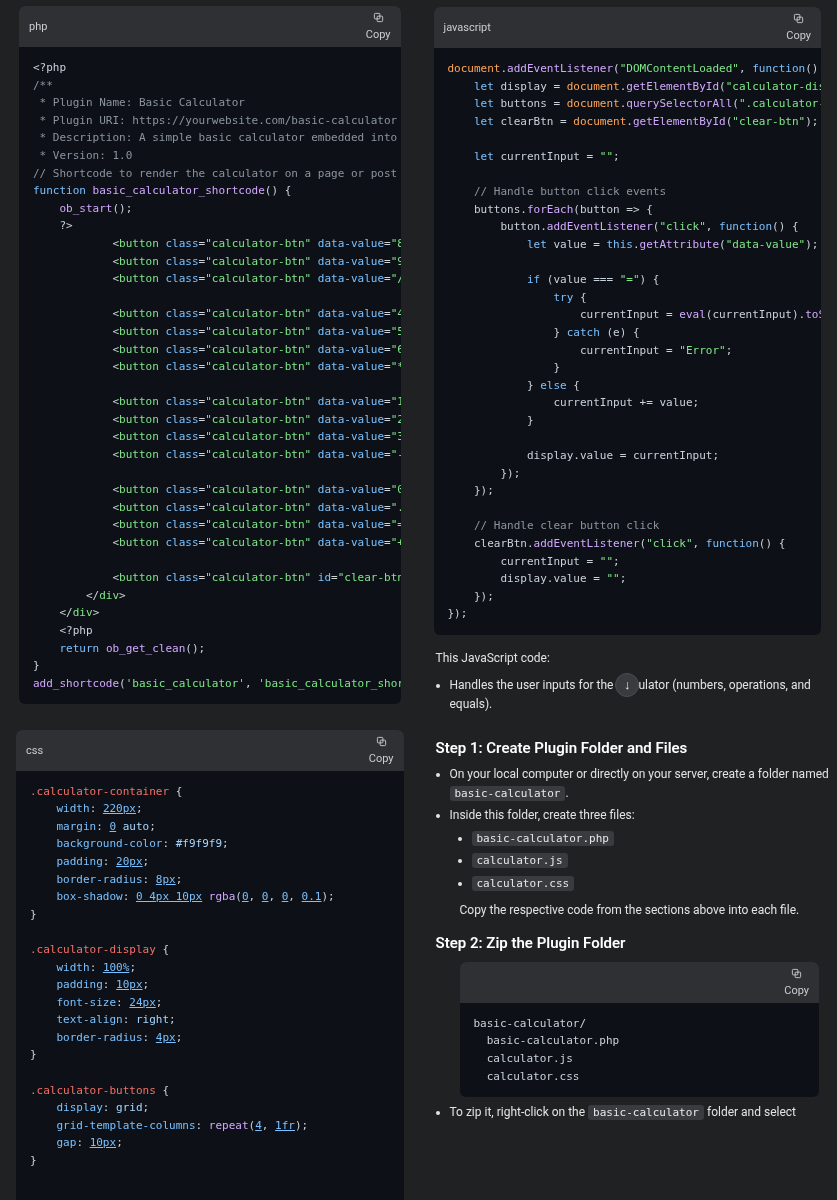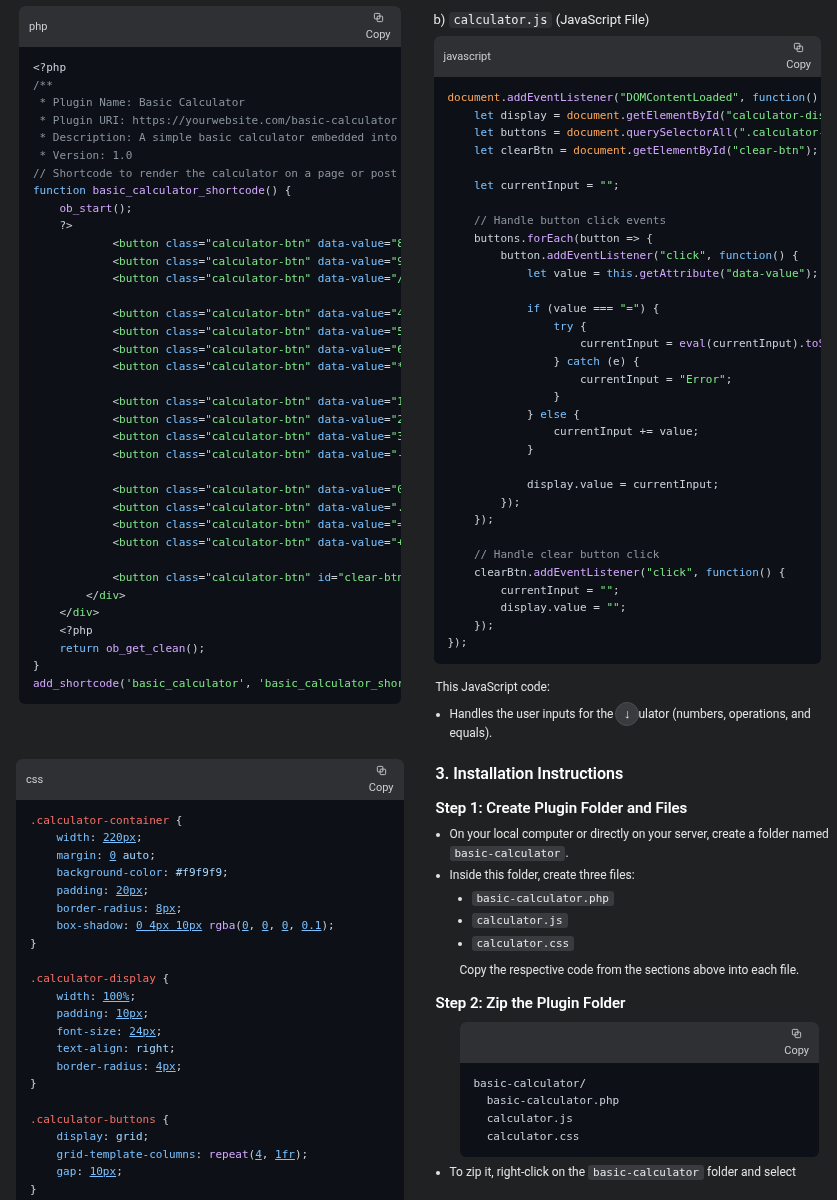--- a/index.html
+++ b/index.html
@@ -116,25 +116,20 @@
         <span class="t-plain">&lt;/</span><span class="t-tag">div</span><span class="t-plain">&gt;</span>
     <span class="t-plain">&lt;/</span><span class="t-tag">div</span><span class="t-plain">&gt;</span>
     <span class="t-plain">&lt;?php</span>
     <span class="t-key">return</span> <span class="t-fn">ob_get_clean</span><span class="t-plain">();</span>
 <span class="t-plain">}</span>
 <span class="t-fn">add_shortcode</span><span class="t-plain">(</span><span class="t-str">'basic_calculator'</span><span class="t-plain">, </span><span class="t-str">'basic_calculator_shortcode'</span></pre>
     </div>
   </div>
 
   <div class="panel rel">
-    <div class="panel-title">
-      <span>b)</span>
-      <span class="fcode">calculator.js</span>
-      <span>(JavaScript File)</span>
-    </div>
     <div class="codeblock">
       <div class="cb-header">
         <span>javascript</span>
         <span class="copy">
           <svg viewBox="0 0 24 24" fill="none" stroke="currentColor" stroke-width="2">
               <rect x="9" y="9" width="12" height="12" rx="2"></rect>
               <rect x="3" y="3" width="12" height="12" rx="2"></rect>
             </svg>
           <span>Copy</span>
         </span>
@@ -231,21 +226,20 @@
 
 
  
     
 </pre>
     </div>
 
   </div>
 
   <div class="panel rel">
-    <div class="section-h">3. Installation Instructions</div>
 
     <div class="step-h">Step 1: Create Plugin Folder and Files</div>
     <ul>
       <li>
         <span>On your local computer or directly on your server, create a folder named</span>
         <span class="inline-code">basic-calculator</span><span>.</span>
       </li>
       <li>Inside this folder, create three files:</li>
     </ul>
     <ul style="margin-left:22px;">

